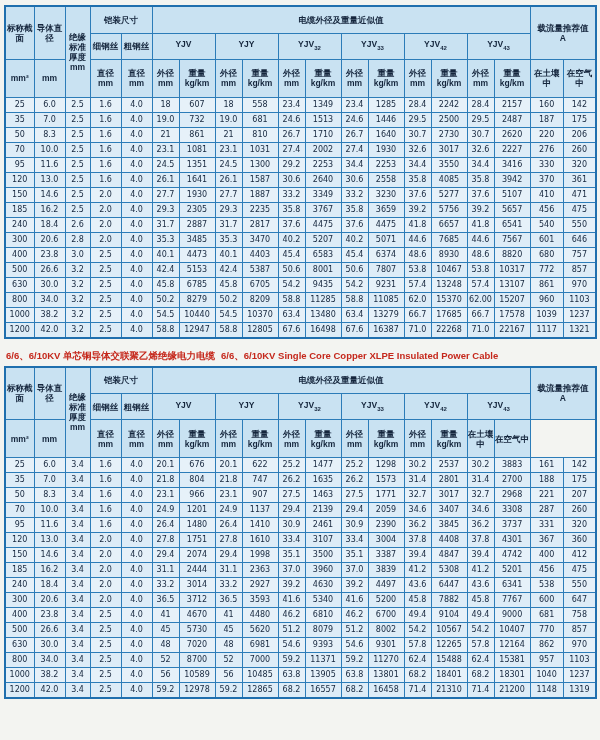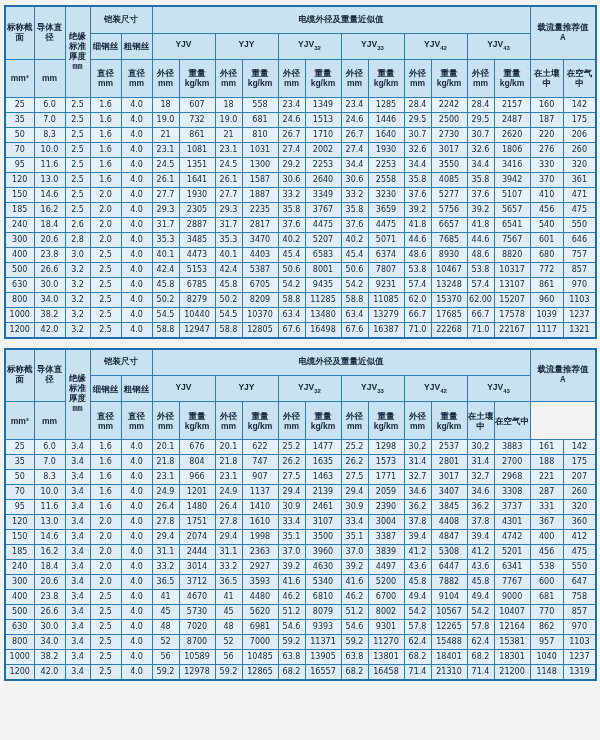--- a/index.html
+++ b/index.html
@@ -41,21 +41,21 @@
   }
   table.spec td {
     background: #e6f1f9;
     font-size: 8px;
     height: 15px;
     line-height: 14px;
     padding: 0;
     font-family: "DejaVu Sans", "Liberation Sans", sans-serif;
   }
   table.spec tr:nth-child(even) td { background: #ddecf7; }
-  thead tr.r1 th { height: 27px; font-family: Liberation Mono, monospace; }
+  thead tr.r1 th { height: 27px; }
   thead tr.r2 th { height: 26px; margin-top: 40px; }
   thead tr.r3 th { height: 38px; }
   th .stack { display: block; line-height: 10px; text-align: center; }
   th sub { font-size: 6px; }
   .sec2 { margin-top: 9px; }
 </style>
 </head>
 <body>
 
 <div class="page">
@@ -245,21 +245,21 @@
             <td>1081</td>
             <td>23.1</td>
             <td>1031</td>
             <td>27.4</td>
             <td>2002</td>
             <td>27.4</td>
             <td>1930</td>
             <td>32.6</td>
             <td>3017</td>
             <td>32.6</td>
-            <td>1806</td>
+            <td>2227</td>
             <td>276</td>
             <td>260</td>
           </tr>
           <tr>
             <td>95</td>
             <td>11.6</td>
             <td>2.5</td>
             <td>1.6</td>
             <td>4.0</td>
             <td>24.5</td>
@@ -506,20 +506,23 @@
             <td>71.0</td>
             <td>22167</td>
             <td>1117</td>
             <td>1321</td>
           </tr>
         </tbody>
     </table>
   </section>
 
   <section class="sec2">
+    <div class="tbl-title">
+      <span>6/6、6/10KV 单芯铜导体交联聚乙烯绝缘电力电缆</span><span class="en">6/6、6/10KV Single Core Copper XLPE Insulated Power Cable</span>
+    </div>
     <table class="spec" id="table-1">
       <colgroup>
         <col style="width:29px">
           <col style="width:31px">
           <col style="width:25px">
         <col style="width:31px">
           <col style="width:31px">
         <col style="width:27px">
           <col style="width:36px">
         <col style="width:27px">

